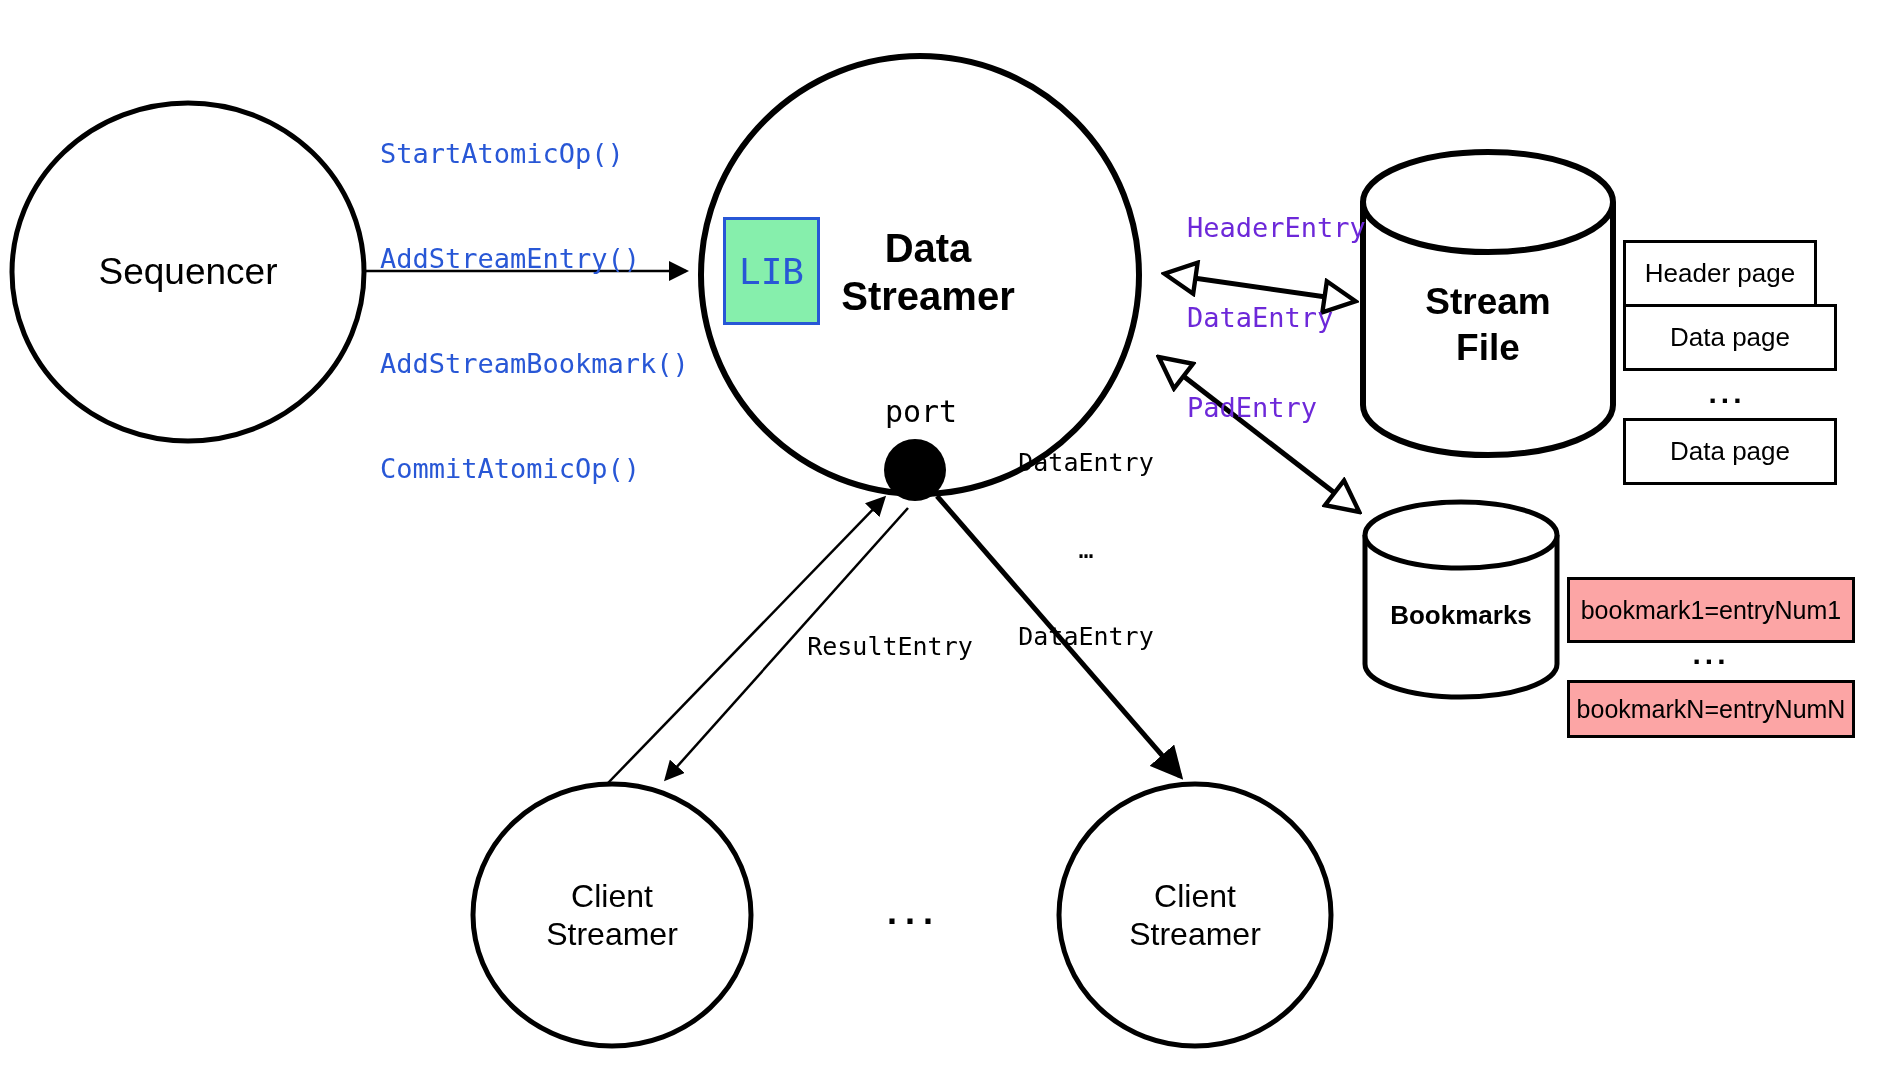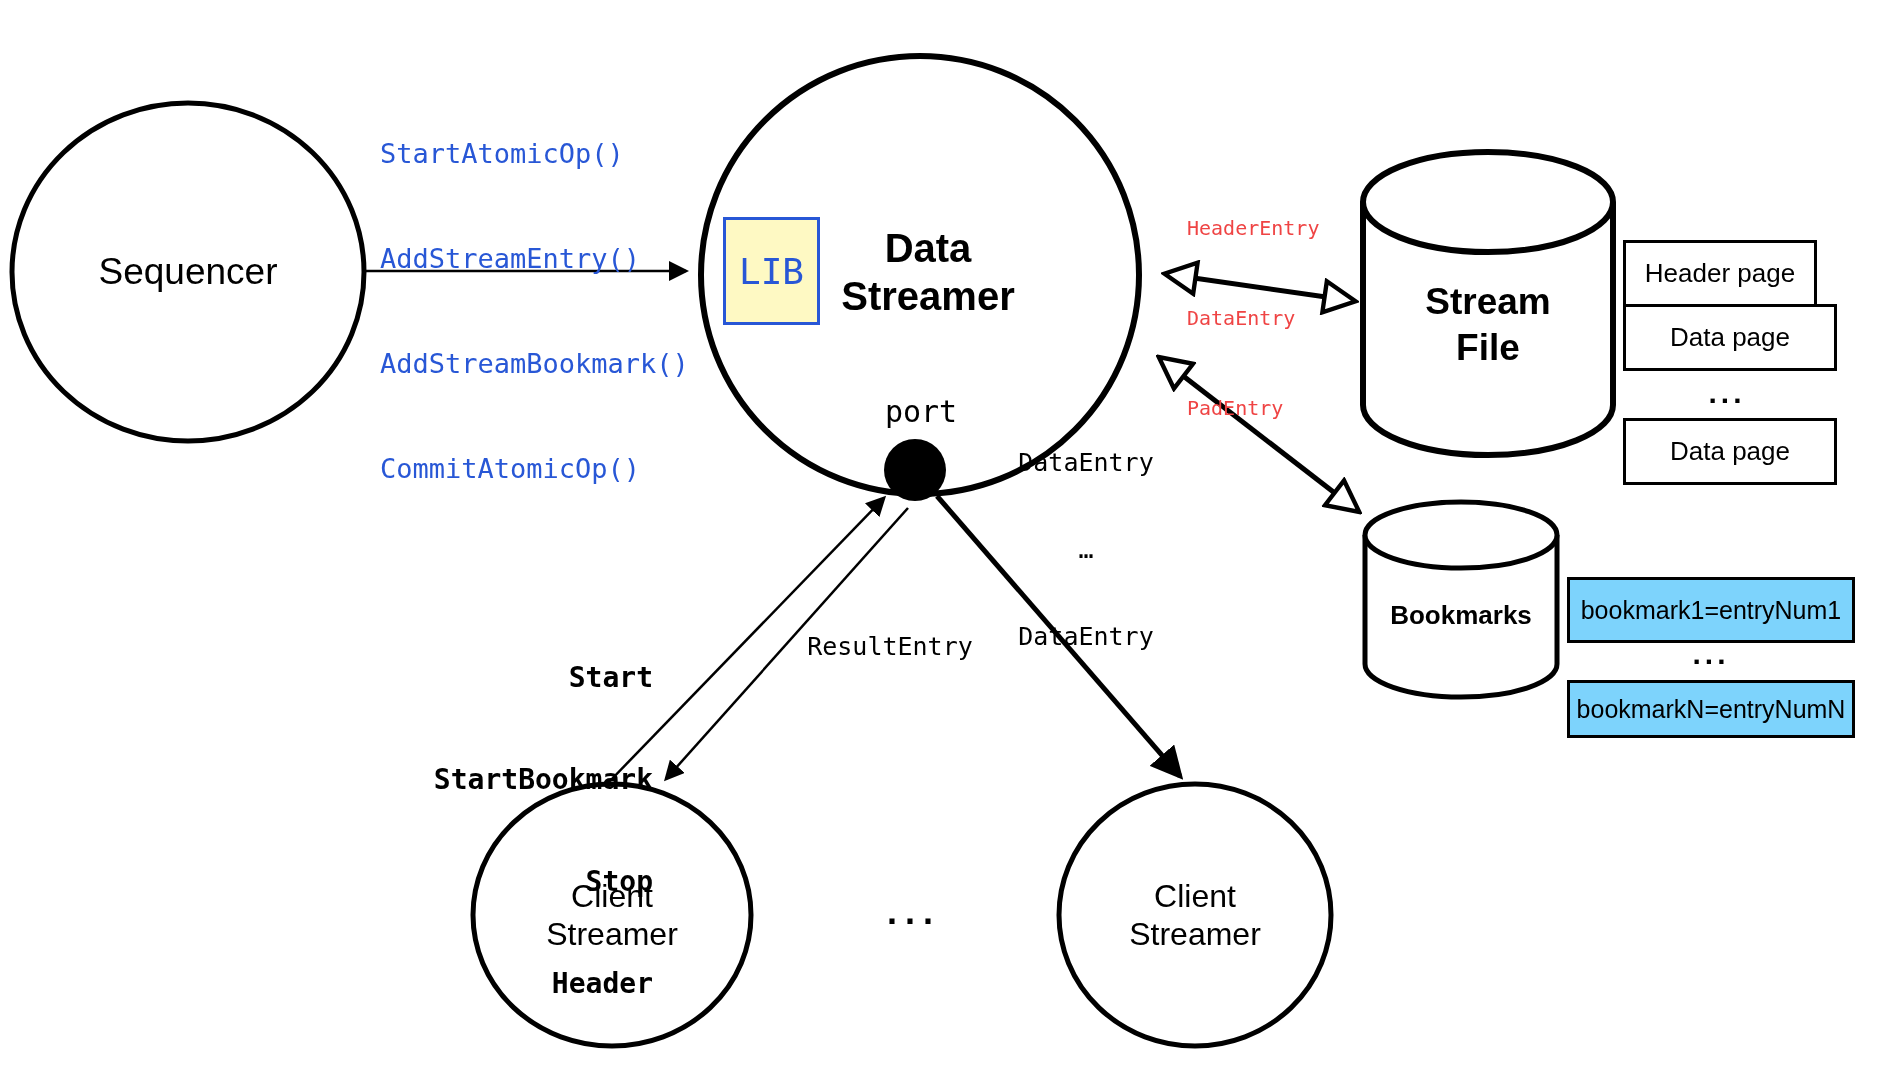--- a/index.html
+++ b/index.html
@@ -6,45 +6,45 @@
   .canvas{
     position:relative;width:1880px;height:1070px;background:#fff;
     font-family:"Liberation Sans","DejaVu Sans",sans-serif;color:#000;overflow:hidden;
   }
   .abs{position:absolute;}
   .ctr{transform:translate(-50%,-50%);text-align:center;}
   .mono{font-family:"DejaVu Sans Mono","Liberation Mono",monospace;}
   .blue{color:var(--blue,#2857d6);}
   .code{font-size:27px;line-height:35px;white-space:pre;}
   .code-small{font-size:21px;line-height:30px;white-space:pre;}
-  .entries{font-size:20px;line-height:30px;white-space:pre;color:#ef4444;}
+  .entries{font-size:27px;line-height:30px;white-space:pre;color:#6d28d9;}
   .node-big{font-weight:bold;font-size:40px;line-height:48px;}
   .seq-label{font-size:37px;}
   .client-label{font-size:32px;line-height:38px;}
   .sf-label{font-weight:bold;font-size:37px;line-height:46px;}
   .bm-label{font-weight:bold;font-size:26px;}
   .port-label{font-size:30px;}
   .req{font-weight:bold;font-size:28px;line-height:34px;text-align:right;white-space:pre;}
   .result-label{font-size:25px;}
   .de-block{font-size:25px;line-height:29px;text-align:center;white-space:pre;}
   .pagebox{
     position:absolute;border:3px solid #000;background:#fff;
     display:flex;align-items:center;justify-content:center;
     font-size:26px;box-sizing:border-box;
   }
   .bmbox{
-    position:absolute;border:3px solid #000;background:#7dd3fc;
+    position:absolute;border:3px solid #000;background:#fca5a5;
     display:flex;align-items:center;justify-content:center;
     font-size:25px;box-sizing:border-box;
   }
   .dots{font-weight:bold;font-size:30px;letter-spacing:4px;line-height:1;}
   .dots-big{font-weight:bold;font-size:36px;letter-spacing:8px;line-height:1;}
   .libbox{
     position:absolute;left:723px;top:217px;width:97px;height:108px;
-    border:3px solid var(--blue,#2857d6);background:#fef9c3;box-sizing:border-box;
+    border:3px solid var(--blue,#2857d6);background:#86efac;box-sizing:border-box;
     display:flex;align-items:center;justify-content:center;
     font-size:36px;
   }
   svg{position:absolute;left:0;top:0;}
 </style>
 </head>
 <body>
 
 <div class="canvas">
 
@@ -121,26 +121,20 @@
     <div>CommitAtomicOp()</div>
   </div>
 
 
   <div class="abs mono entries" style="left:1187px;top:153px;">
     <div>HeaderEntry</div>
     <div>DataEntry</div>
     <div>PadEntry</div>
   </div>
 
-  <div class="abs mono req" style="left:353px;top:593px;width:300px;">
-    <div>Start</div>
-    <div>StartBookmark</div>
-    <div>Stop</div>
-    <div>Header</div>
-  </div>
 
   <div class="abs ctr mono result-label" style="left:890px;top:646px;">ResultEntry</div>
 
   <div class="abs ctr mono de-block" style="left:1086px;top:549px;">
     <div>DataEntry</div>
     <div>…</div>
     <div>DataEntry</div>
   </div>
 
   <div class="pagebox" style="left:1623px;top:240px;width:194px;height:67px;">

